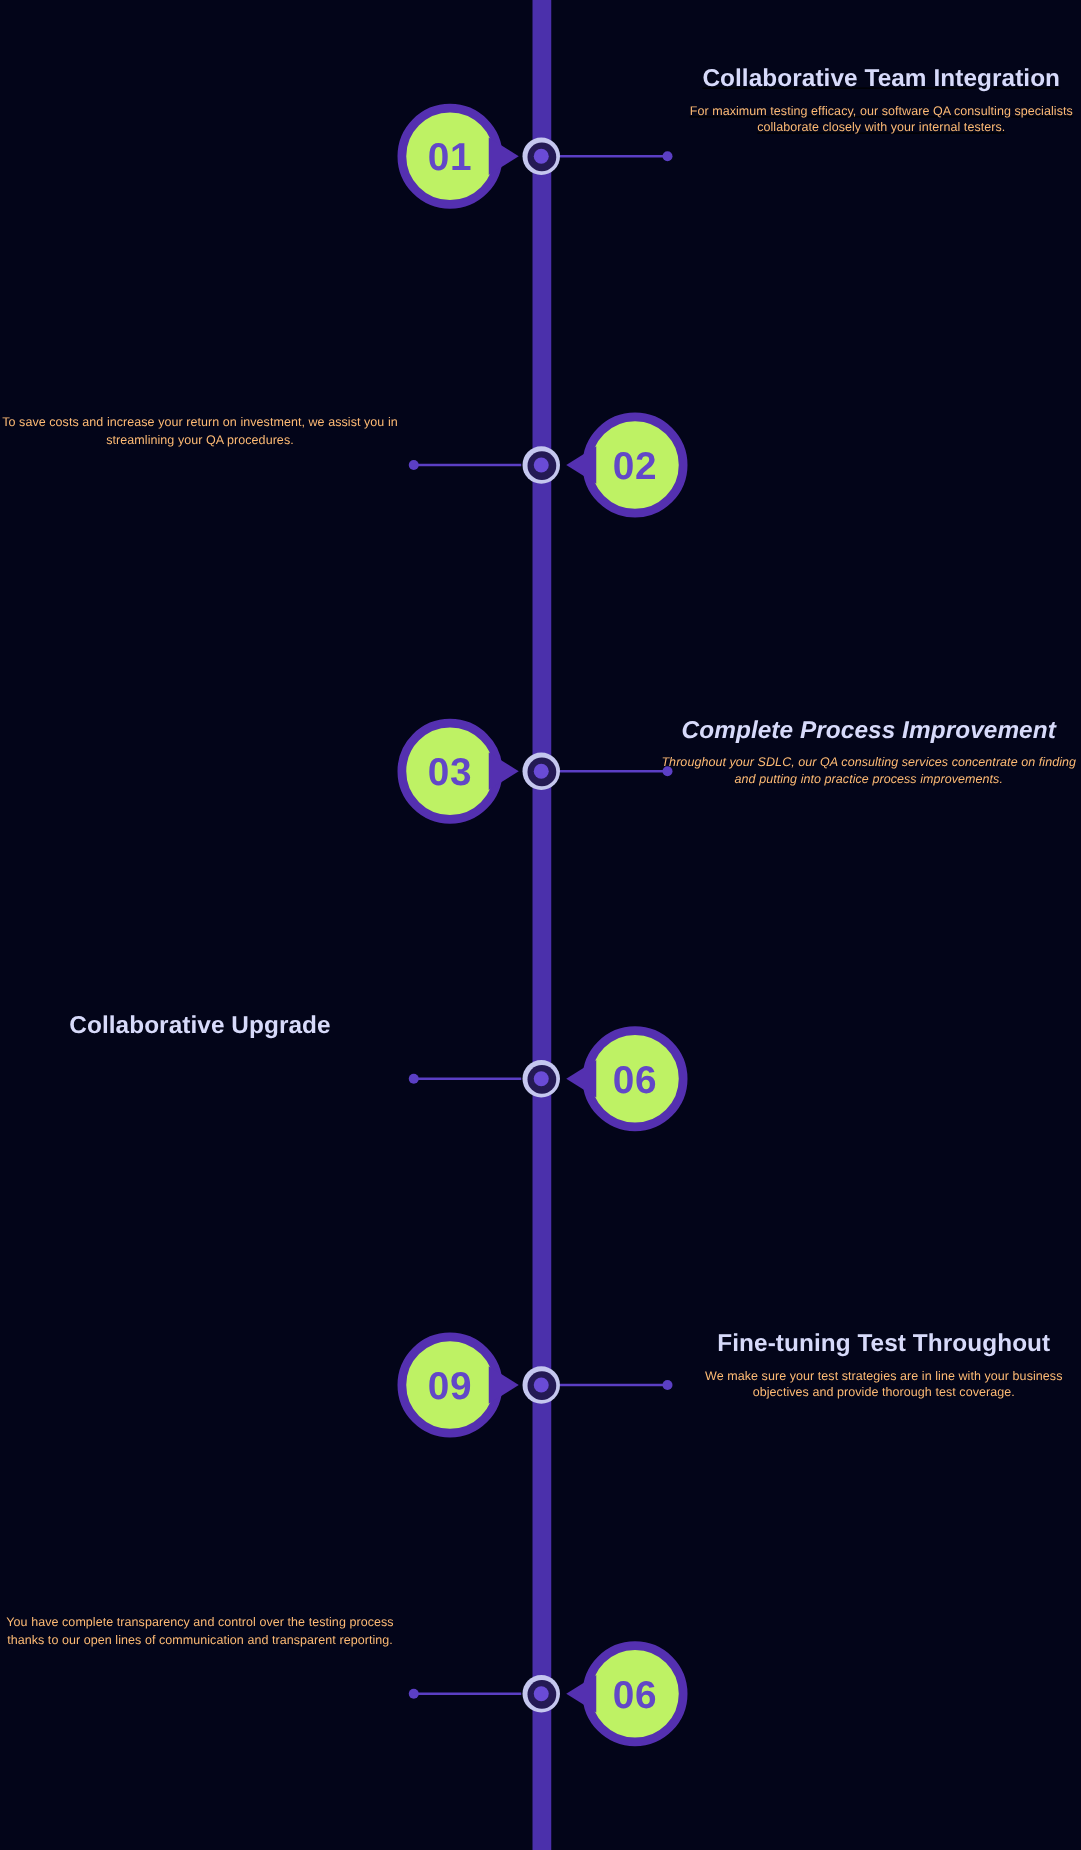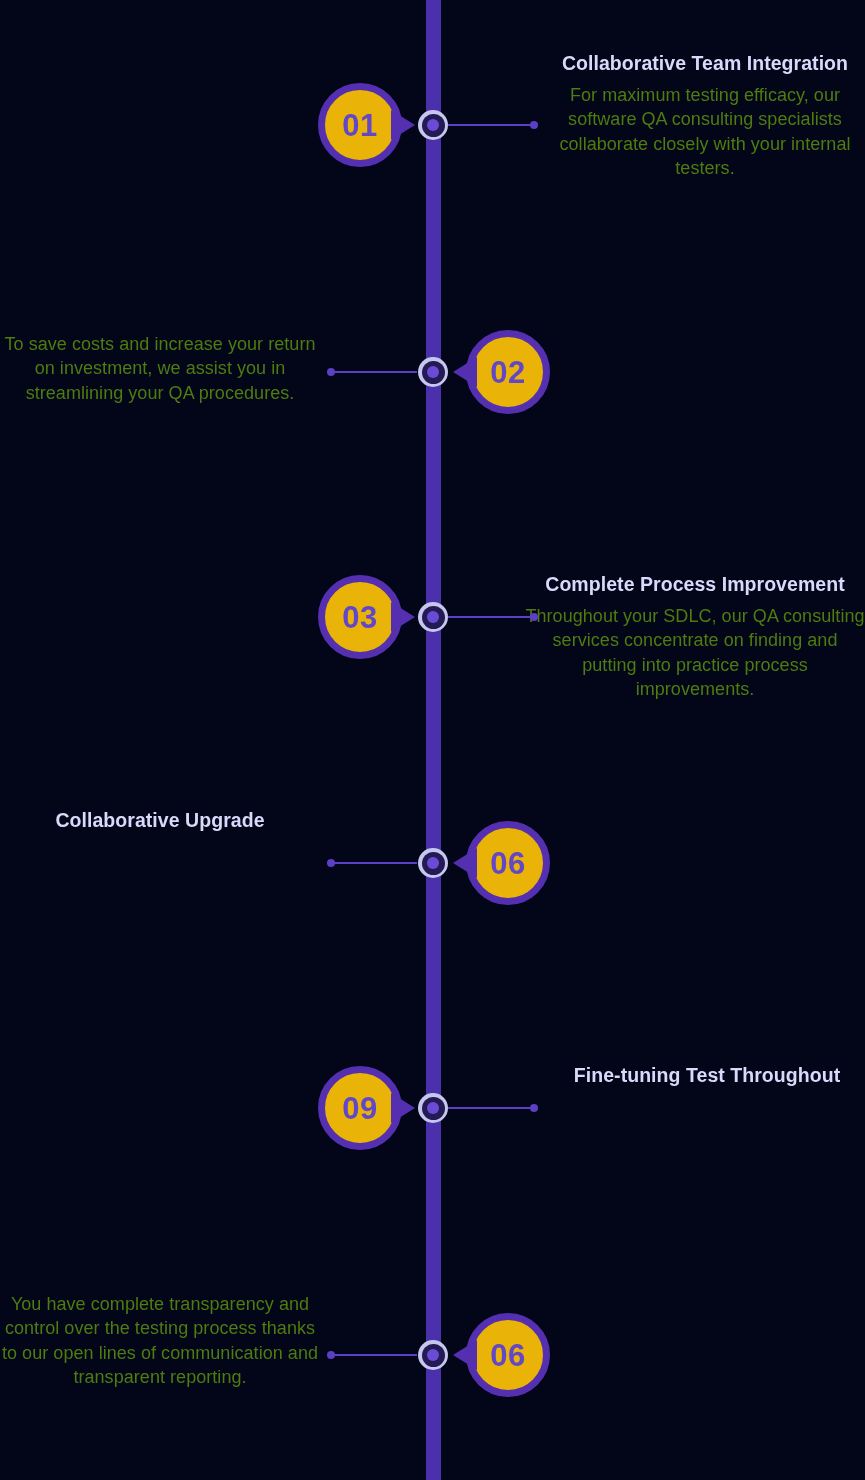--- a/index.html
+++ b/index.html
@@ -67,21 +67,21 @@
   }
 
   
   .badge {
     position:absolute;
     top:0;
     width:84px;
     height:84px;
     margin-top:-42px;
     border-radius:50%;
-    background:#eab308;
+    background:#bef264;
     border:7px solid #5430b0;
     display:flex;
     align-items:center;
     justify-content:center;
     z-index:4;
   }
   .badge-num {
     font-size:31px;
     font-weight:600;
     color:#6247c8;
@@ -155,43 +155,43 @@
     font-weight:600;
     color:#d7dafa;
     line-height:1.38;
     letter-spacing:0.05px;
     white-space:nowrap;
   }
   .step-title.wrapped { white-space:normal; }
 
   .step-desc {
     margin-top:6px;
-    font-size:18px;
+    font-size:10px;
     font-weight:400;
-    color:#4d7c0f;
+    color:#fdba74;
     line-height:1.35;
     letter-spacing:0.05px;
   }
 </style>
 </head>
 <body>
 
 <div id="timeline-rail"></div>
 
 <div class="step right" style="top:125px;">
   <div class="badge">
     <span class="badge-num">01</span>
   </div>
   <div class="node">
     <div class="node-mid">
       <div class="node-core"></div>
     </div>
   </div>
   <div class="connector"></div>
-  <div class="content" style="top:-75px;">
+  <div class="content" style="top:-75px;text-decoration:underline;">
     <div class="step-title wrapped">Collaborative Team Integration</div>
     <div class="step-desc">For maximum testing efficacy, our software QA consulting specialists collaborate closely with your internal testers.</div>
   </div>
 </div>
 
 <div class="step left" style="top:372px;">
   <div class="badge">
     <span class="badge-num">02</span>
   </div>
   <div class="node">
@@ -208,21 +208,21 @@
 <div class="step right" style="top:617px;">
   <div class="badge">
     <span class="badge-num">03</span>
   </div>
   <div class="node">
     <div class="node-mid">
       <div class="node-core"></div>
     </div>
   </div>
   <div class="connector"></div>
-  <div class="content" style="top:-46px;left:525px;width:340px;">
+  <div class="content" style="top:-46px;left:525px;width:340px;font-style:italic;">
     <div class="step-title">Complete Process Improvement</div>
     <div class="step-desc">Throughout your SDLC, our QA consulting services concentrate on finding and putting into practice process improvements.</div>
   </div>
 </div>
 
 <div class="step left" style="top:863px;">
   <div class="badge">
     <span class="badge-num">06</span>
   </div>
   <div class="node">
@@ -241,20 +241,21 @@
     <span class="badge-num">09</span>
   </div>
   <div class="node">
     <div class="node-mid">
       <div class="node-core"></div>
     </div>
   </div>
   <div class="connector"></div>
   <div class="content" style="top:-46px;left:548px;width:318px;">
     <div class="step-title">Fine-tuning Test Throughout</div>
+    <div class="step-desc">We make sure your test strategies are in line with your business objectives and provide thorough test coverage.</div>
   </div>
 </div>
 
 <div class="step left" style="top:1355px;">
   <div class="badge">
     <span class="badge-num">06</span>
   </div>
   <div class="node">
     <div class="node-mid">
       <div class="node-core"></div>

